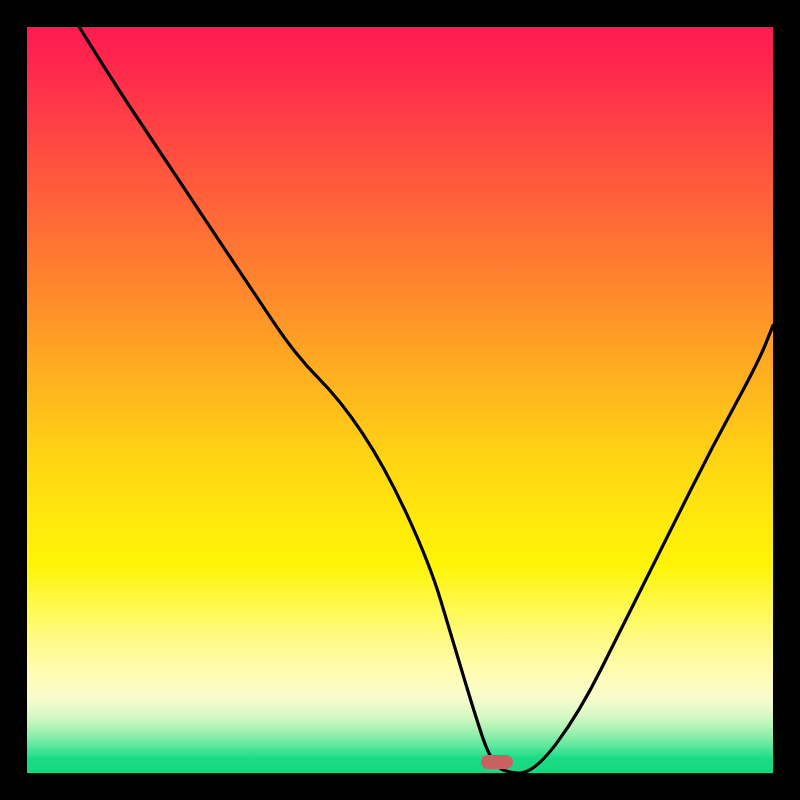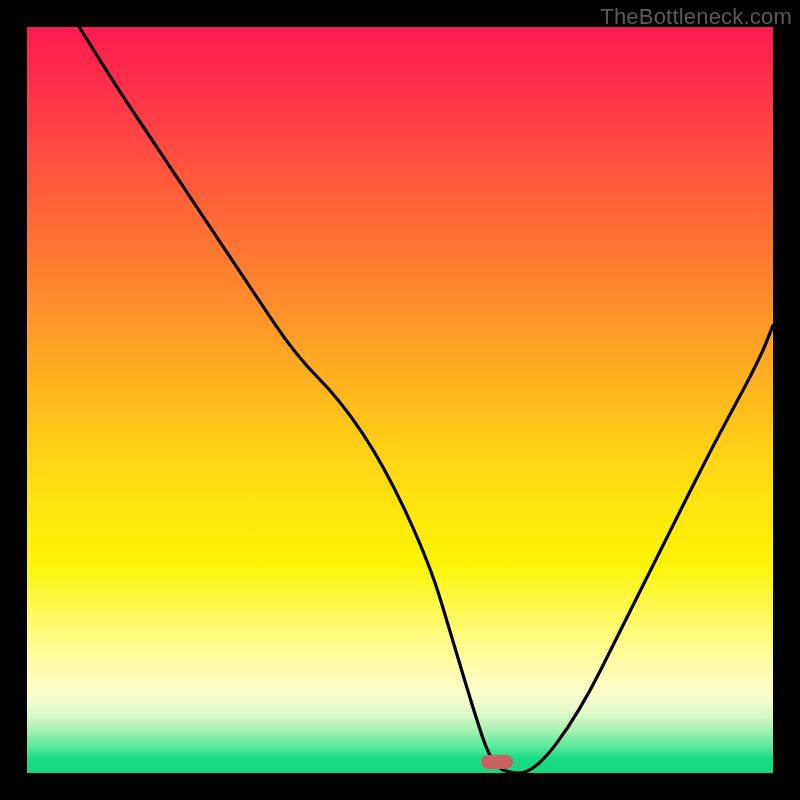--- a/index.html
+++ b/index.html
@@ -79,14 +79,13 @@
 <div class="frame">
   <div class="plot-area">
 
     <svg class="curve" viewBox="0 0 746 746" preserveAspectRatio="none">
       <path id="curve-path" fill="none" stroke="#000" stroke-width="3.2" stroke-linecap="round" stroke-linejoin="round" d="M 52.22 0.00 Q 52.22 0.00 70.87 29.84 Q 89.52 59.68 111.90 93.25 Q 134.28 126.82 156.66 160.39 Q 179.04 193.96 201.42 227.53 Q 223.80 261.10 246.18 294.67 Q 268.56 328.24 290.94 350.62 Q 313.32 373.00 335.70 406.57 Q 358.08 440.14 380.46 488.63 Q 402.84 537.12 414.03 574.42 Q 425.22 611.72 436.41 649.02 Q 447.60 686.32 455.06 708.70 Q 462.52 731.08 469.98 738.54 Q 477.44 746.00 492.36 746.00 Q 507.28 746.00 529.66 716.16 Q 552.04 686.32 574.42 641.56 Q 596.80 596.80 619.18 552.04 Q 641.56 507.28 663.94 462.52 Q 686.32 417.76 708.70 376.73 Q 731.08 335.70 738.54 317.05 T 746.00 298.40"></path>
     </svg>
 
     <div id="marker" class="marker" style="left: 469.98px; top: 734.81px;"></div>
   </div>
 
-  <div class="watermark">TheBottleneck.com</div>
 </div>
 
 </body></html>

